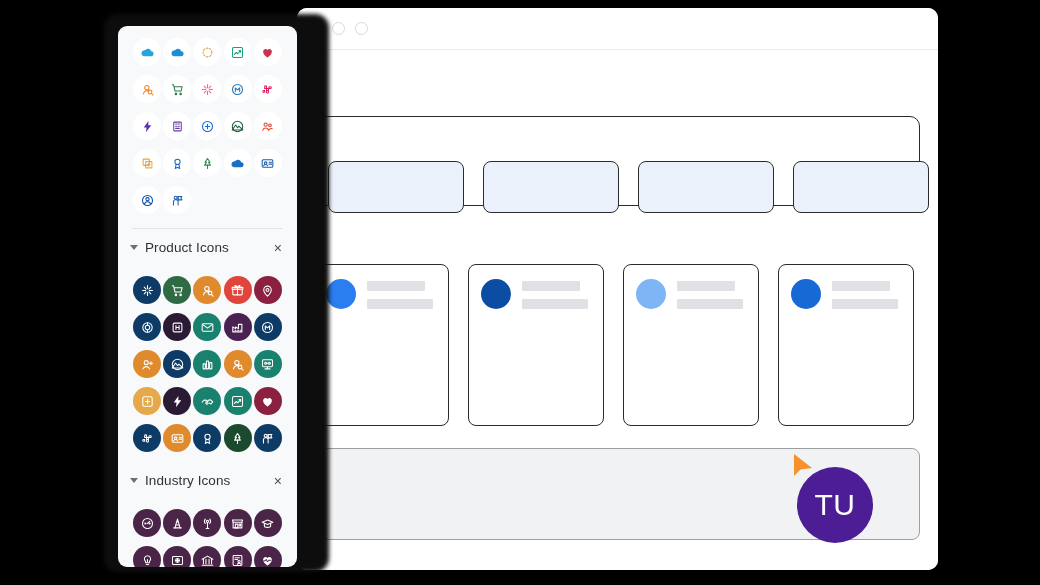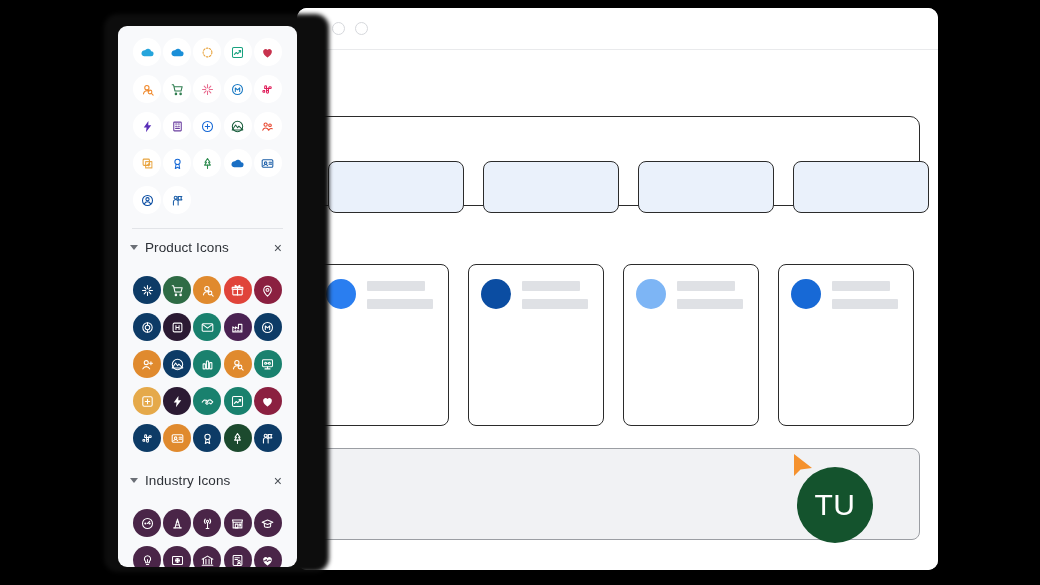--- a/index.html
+++ b/index.html
@@ -144,21 +144,21 @@
 
   
   .cursor {
     position: absolute; left: 792px; top: 452px;
     width: 26px; height: 30px;
   }
   .tu-badge {
     position: absolute; left: 797px; top: 467px;
     width: 76px; height: 76px;
     border-radius: 50%;
-    background: #14532d;
+    background: #4c1d95;
     display: flex; align-items: center; justify-content: center;
     color: #ffffff; font-size: 30px; letter-spacing: 0.5px;
   }
 </style>
 </head>
 <body>
 
 <div id="stage">
 
   <div class="browser-window">

